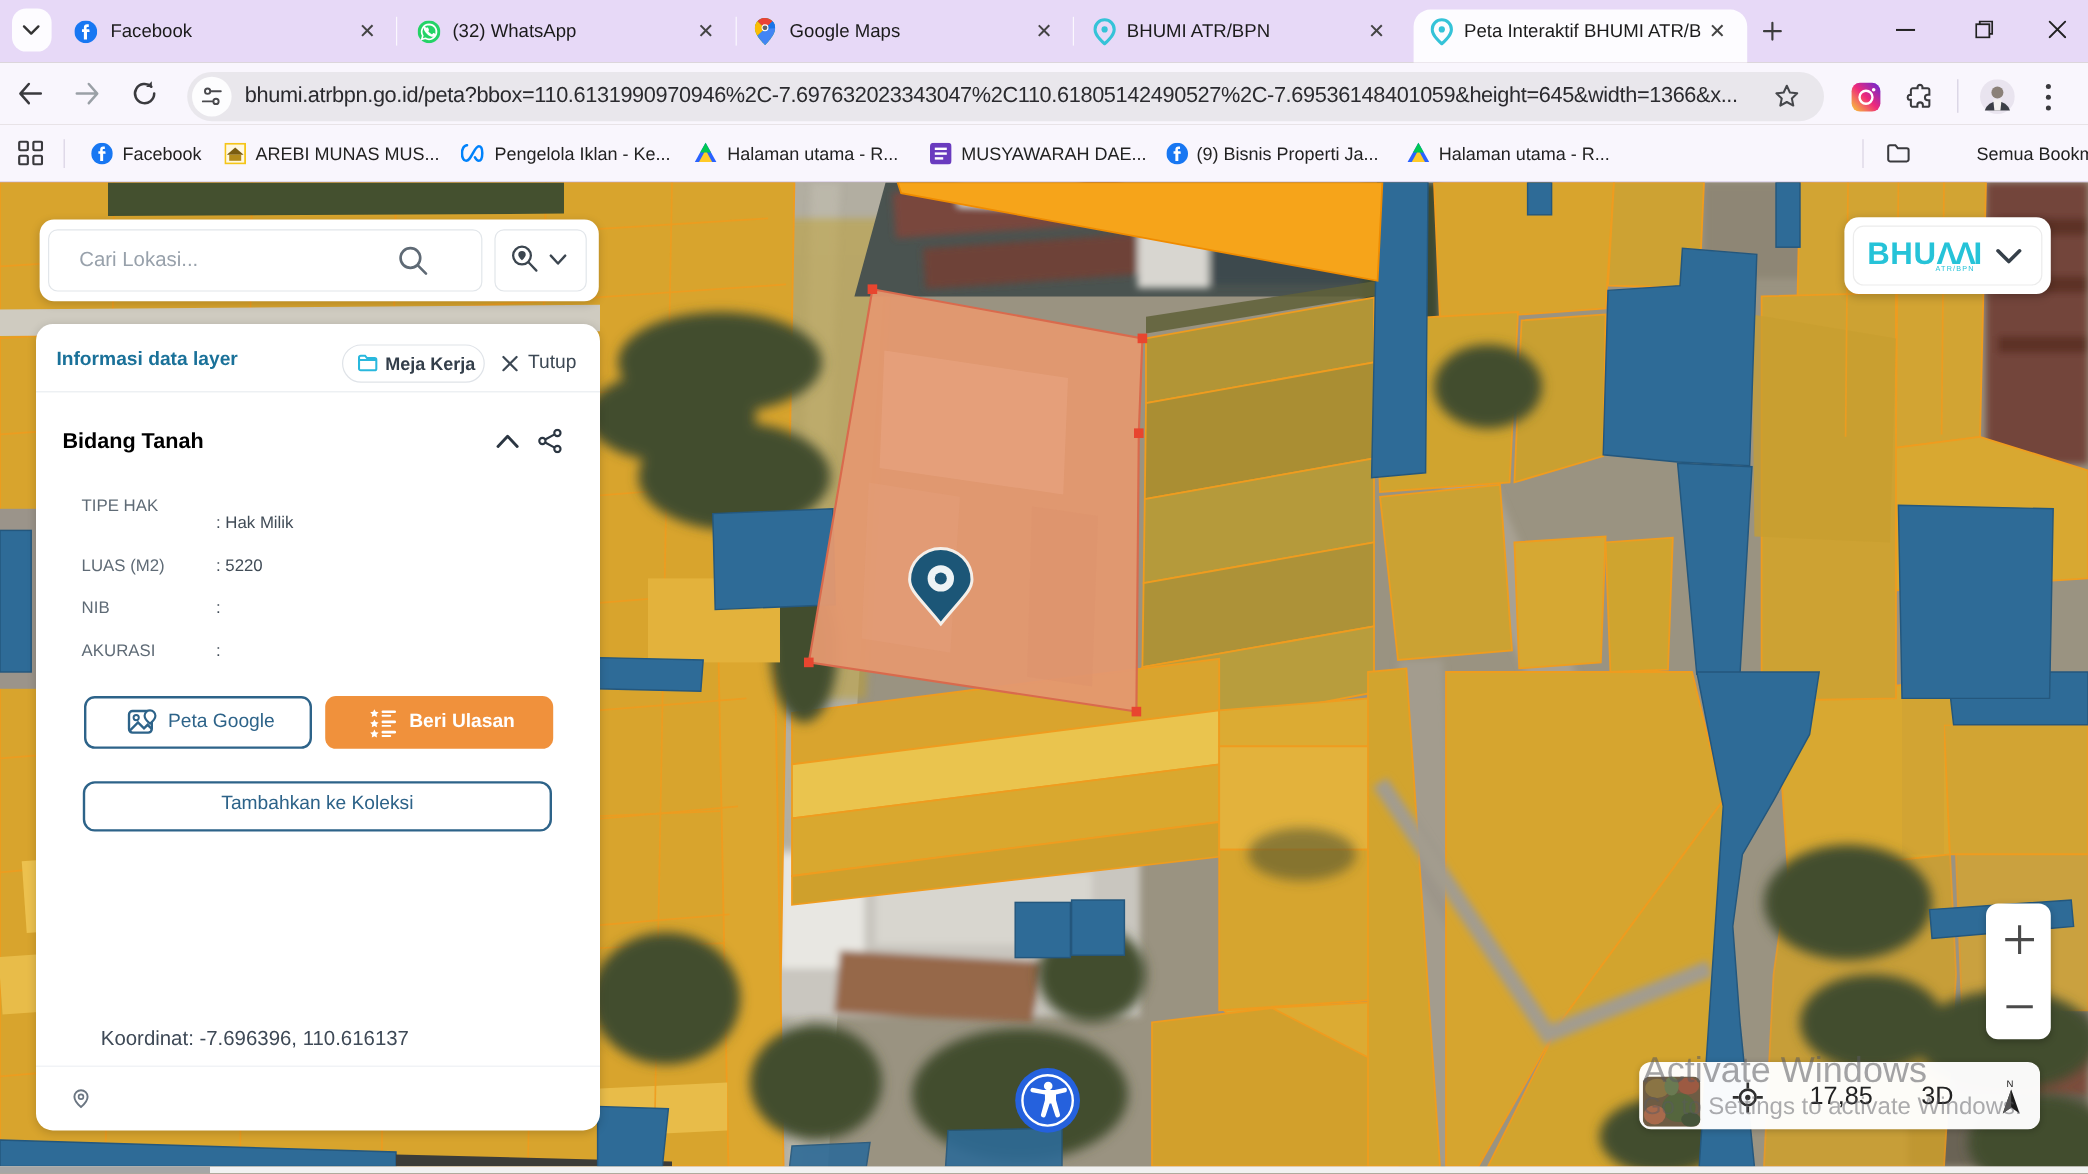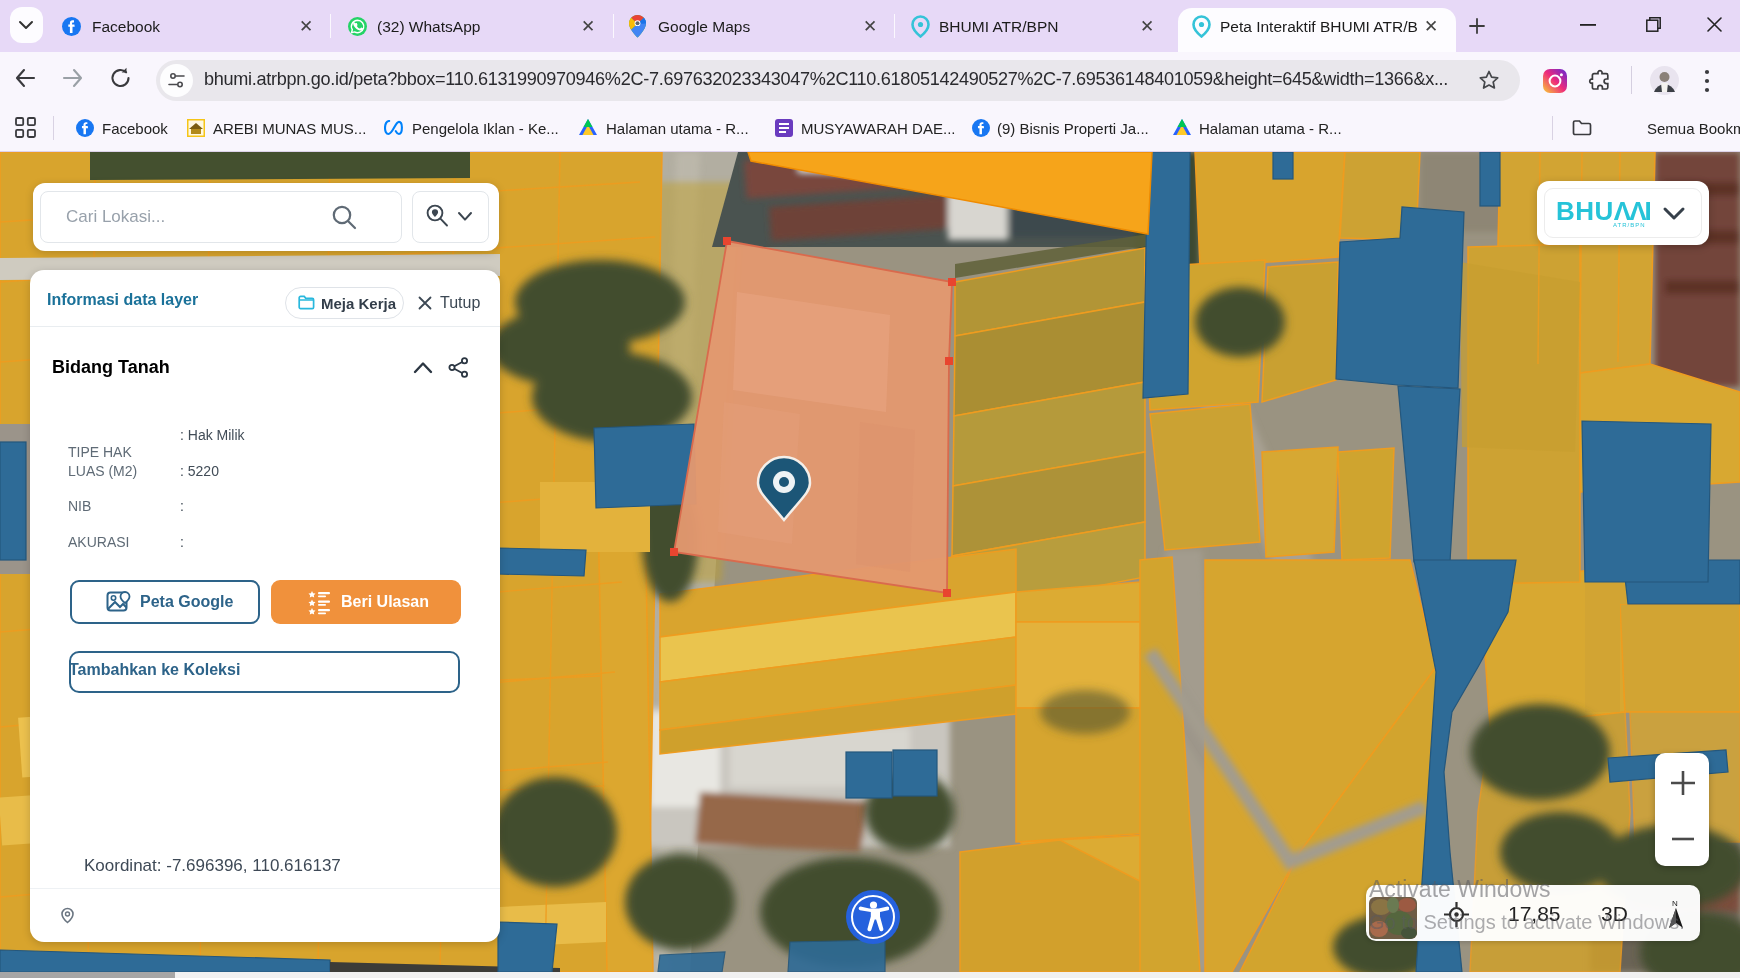--- a/index.html
+++ b/index.html
@@ -435,54 +435,54 @@
     <path d="M2 11 L10 2.5 L18 11" fill="none" stroke="#2b3642" stroke-width="2.4" stroke-linecap="round" stroke-linejoin="round"></path>
   </svg>
 <svg class="abs" style="left:448px;top:357px" width="21" height="21" viewBox="0 0 21 21">
     <g fill="none" stroke="#2b3642" stroke-width="1.8">
       <circle cx="16.5" cy="3.8" r="2.6"></circle>
       <circle cx="4" cy="10.5" r="2.6"></circle>
       <circle cx="16.5" cy="17.2" r="2.6"></circle>
       <path d="M6.3 9.3 L14.2 5 M6.3 11.7 L14.2 16"></path>
     </g>
   </svg>
-<div class="abs" style="left:68px;top:444px;font-size:14px;color:#5f6b76">TIPE HAK</div>
+<div class="abs" style="left:68px;top:413px;font-size:14px;color:#5f6b76">TIPE HAK</div>
 <div class="abs" style="left:180px;top:427px;font-size:14px;color:#414c57">: Hak Milik</div>
 <div class="abs" style="left:68px;top:463px;font-size:14px;color:#5f6b76">LUAS (M2)</div>
 <div class="abs" style="left:180px;top:463px;font-size:14px;color:#414c57">: 5220</div>
 <div class="abs" style="left:68px;top:498px;font-size:14px;color:#5f6b76">NIB</div>
 <div class="abs" style="left:180px;top:498px;font-size:14px;color:#414c57">:</div>
 <div class="abs" style="left:68px;top:534px;font-size:14px;color:#5f6b76">AKURASI</div>
 <div class="abs" style="left:180px;top:534px;font-size:14px;color:#414c57">:</div>
 
 <div class="abs" style="left:70px;top:580px;width:190px;height:44px;border:2px solid #2d6389;border-radius:9px;"></div>
 <svg class="abs" style="left:106px;top:590px" width="25" height="24" viewBox="0 0 25 24">
     <rect x="1.5" y="2.5" width="19" height="18" rx="3" fill="none" stroke="#2d6389" stroke-width="2"></rect>
     <circle cx="7.5" cy="8" r="2.2" fill="none" stroke="#2d6389" stroke-width="1.6"></circle>
     <path d="M2 19 L9 12 L14 17 L17 14 L20.5 17.5" fill="none" stroke="#2d6389" stroke-width="2"></path>
     <path d="M19 2 a4.5 4.5 0 0 1 4.5 4.5 c0 3 -4.5 6.5 -4.5 6.5 s-4.5-3.5-4.5-6.5 A4.5 4.5 0 0 1 19 2z" fill="#fff" stroke="#2d6389" stroke-width="1.8"></path>
   </svg>
-<div class="abs" style="left:140px;top:593px;font-size:16px;font-weight:bold;color:#2d6389">Peta Google</div>
+<div class="abs" style="left:140px;top:593px;font-size:16px;font-weight:normal;color:#2d6389">Peta Google</div>
 <div class="abs" style="left:271px;top:580px;width:190px;height:44px;background:#f0913c;border-radius:9px;"></div>
 <svg class="abs" style="left:307px;top:589px" width="26" height="26" viewBox="0 0 26 26">
     <g fill="#fff">
       <path d="M5 2 l1.1 2.2 2.4.3 -1.7 1.7 .4 2.4 L5 7.5 2.8 8.6 3.2 6.2 1.5 4.5 3.9 4.2z"></path>
       <rect x="11" y="3" width="12" height="2.2" rx="1"></rect>
       <rect x="11" y="6.6" width="8" height="1.6" rx=".8"></rect>
       <path d="M5 10.5 l1.1 2.2 2.4.3 -1.7 1.7 .4 2.4 L5 16 2.8 17.1 3.2 14.7 1.5 13 3.9 12.7z"></path>
       <rect x="11" y="11.5" width="12" height="2.2" rx="1"></rect>
       <rect x="11" y="15.1" width="8" height="1.6" rx=".8"></rect>
       <path d="M5 19 l1.1 2.2 2.4.3 -1.7 1.7 .4 2.4 L5 24.5 2.8 25.6 3.2 23.2 1.5 21.5 3.9 21.2z"></path>
       <rect x="11" y="20" width="12" height="2.2" rx="1"></rect>
       <rect x="11" y="23.6" width="8" height="1.6" rx=".8"></rect>
     </g>
   </svg>
 <div class="abs" style="left:341px;top:593px;font-size:16px;font-weight:bold;color:#fff">Beri Ulasan</div>
 <div class="abs" style="left:69px;top:651px;width:391px;height:42px;border:2px solid #2d6389;border-radius:10px;"></div>
-<div class="abs" style="left:69px;top:661px;width:391px;text-align:left;font-size:16px;font-weight:bold;color:#2d6389">Tambahkan ke Koleksi</div>
+<div class="abs" style="left:69px;top:661px;width:391px;text-align:center;font-size:16px;font-weight:normal;color:#2d6389">Tambahkan ke Koleksi</div>
 <div class="abs" style="left:30px;top:888px;width:470px;height:1px;background:#eef1f4"></div>
 <svg class="abs" style="left:59px;top:907px" width="17" height="17" viewBox="0 0 17 17">
     <path d="M8.5 1.5 a5.5 5.5 0 0 1 5.5 5.5 c0 4 -5.5 8.5 -5.5 8.5 S3 11 3 7 A5.5 5.5 0 0 1 8.5 1.5z" fill="none" stroke="#6b7682" stroke-width="1.6"></path>
     <circle cx="8.5" cy="7" r="2" fill="none" stroke="#6b7682" stroke-width="1.4"></circle>
   </svg>
 <div class="abs" style="left:84px;top:856px;font-size:17px;color:#3e4956">Koordinat: -7.696396, 110.616137</div>
 
 <div class="abs" style="left:1537px;top:181px;width:172px;height:64px;background:#fff;border-radius:12px;box-shadow:0 2px 8px rgba(0,0,0,.2)"></div>
 <div class="abs" style="left:1544px;top:188px;width:158px;height:50px;border:1px solid #ececec;border-radius:9px;"></div>
 <div class="abs" style="left:1556px;top:196px;font-size:26px;font-weight:bold;color:#26c3d8;letter-spacing:.5px">BHU<span style="letter-spacing:-2px">ΛΛ</span>I</div>
@@ -515,21 +515,21 @@
     <path d="M13.5 1 V6 M13.5 21 V26 M1 13.5 H6 M21 13.5 H26" stroke="#2f2f2f" stroke-width="2.2"></path>
   </svg>
 <div class="abs" style="left:1508px;top:902px;font-size:21px;color:#222;">17,85</div>
 <div class="abs" style="left:1601px;top:902px;font-size:21px;color:#222;">3D</div>
 <svg class="abs" style="left:1664px;top:898px" width="24" height="34" viewBox="0 0 24 34">
     <text x="8" y="8" font-size="8" fill="#222" font-family="Liberation Sans">N</text>
     <path d="M12 10 L19 30 L12 25 L5 30z" fill="#1a1a1a"></path>
     <path d="M12 10 L12 25 L5 30z" fill="#555"></path>
   </svg>
 
-<div class="abs" style="left:1369px;top:876px;font-size:23px;color:rgba(90,90,95,.55);">Activate Windows</div>
+<div class="abs" style="left:1369px;top:876px;font-size:30px;color:rgba(90,90,95,.55);">Activate Windows</div>
 <div class="abs" style="left:1369px;top:911px;font-size:20px;color:rgba(90,90,95,.5);">Go to Settings to activate Windows.</div>
 
 <div class="abs" style="left:846px;top:890px;width:54px;height:54px;border-radius:50%;background:#2561dd;"></div>
 <div class="abs" style="left:851px;top:895px;width:44px;height:44px;border-radius:50%;border:2px solid #fff;"></div>
 <svg class="abs" style="left:858px;top:900px" width="31" height="34" viewBox="0 0 31 34">
     <g fill="#fff">
       <circle cx="15.5" cy="5" r="3.6"></circle>
       <path d="M2 10.2 a1.9 1.9 0 0 1 .6-3.7 l8.6 1.9 h9.6 l8.6-1.9 a1.9 1.9 0 0 1 .6 3.7 l-8 1.8 v4.6 l3.3 12.2 a2 2 0 0 1 -3.8 1.2 l-3.4-10.4 h-1.4 l-3.4 10.4 a2 2 0 0 1 -3.8-1.2 l3.3-12.2 v-4.6z"></path>
     </g>
   </svg>

